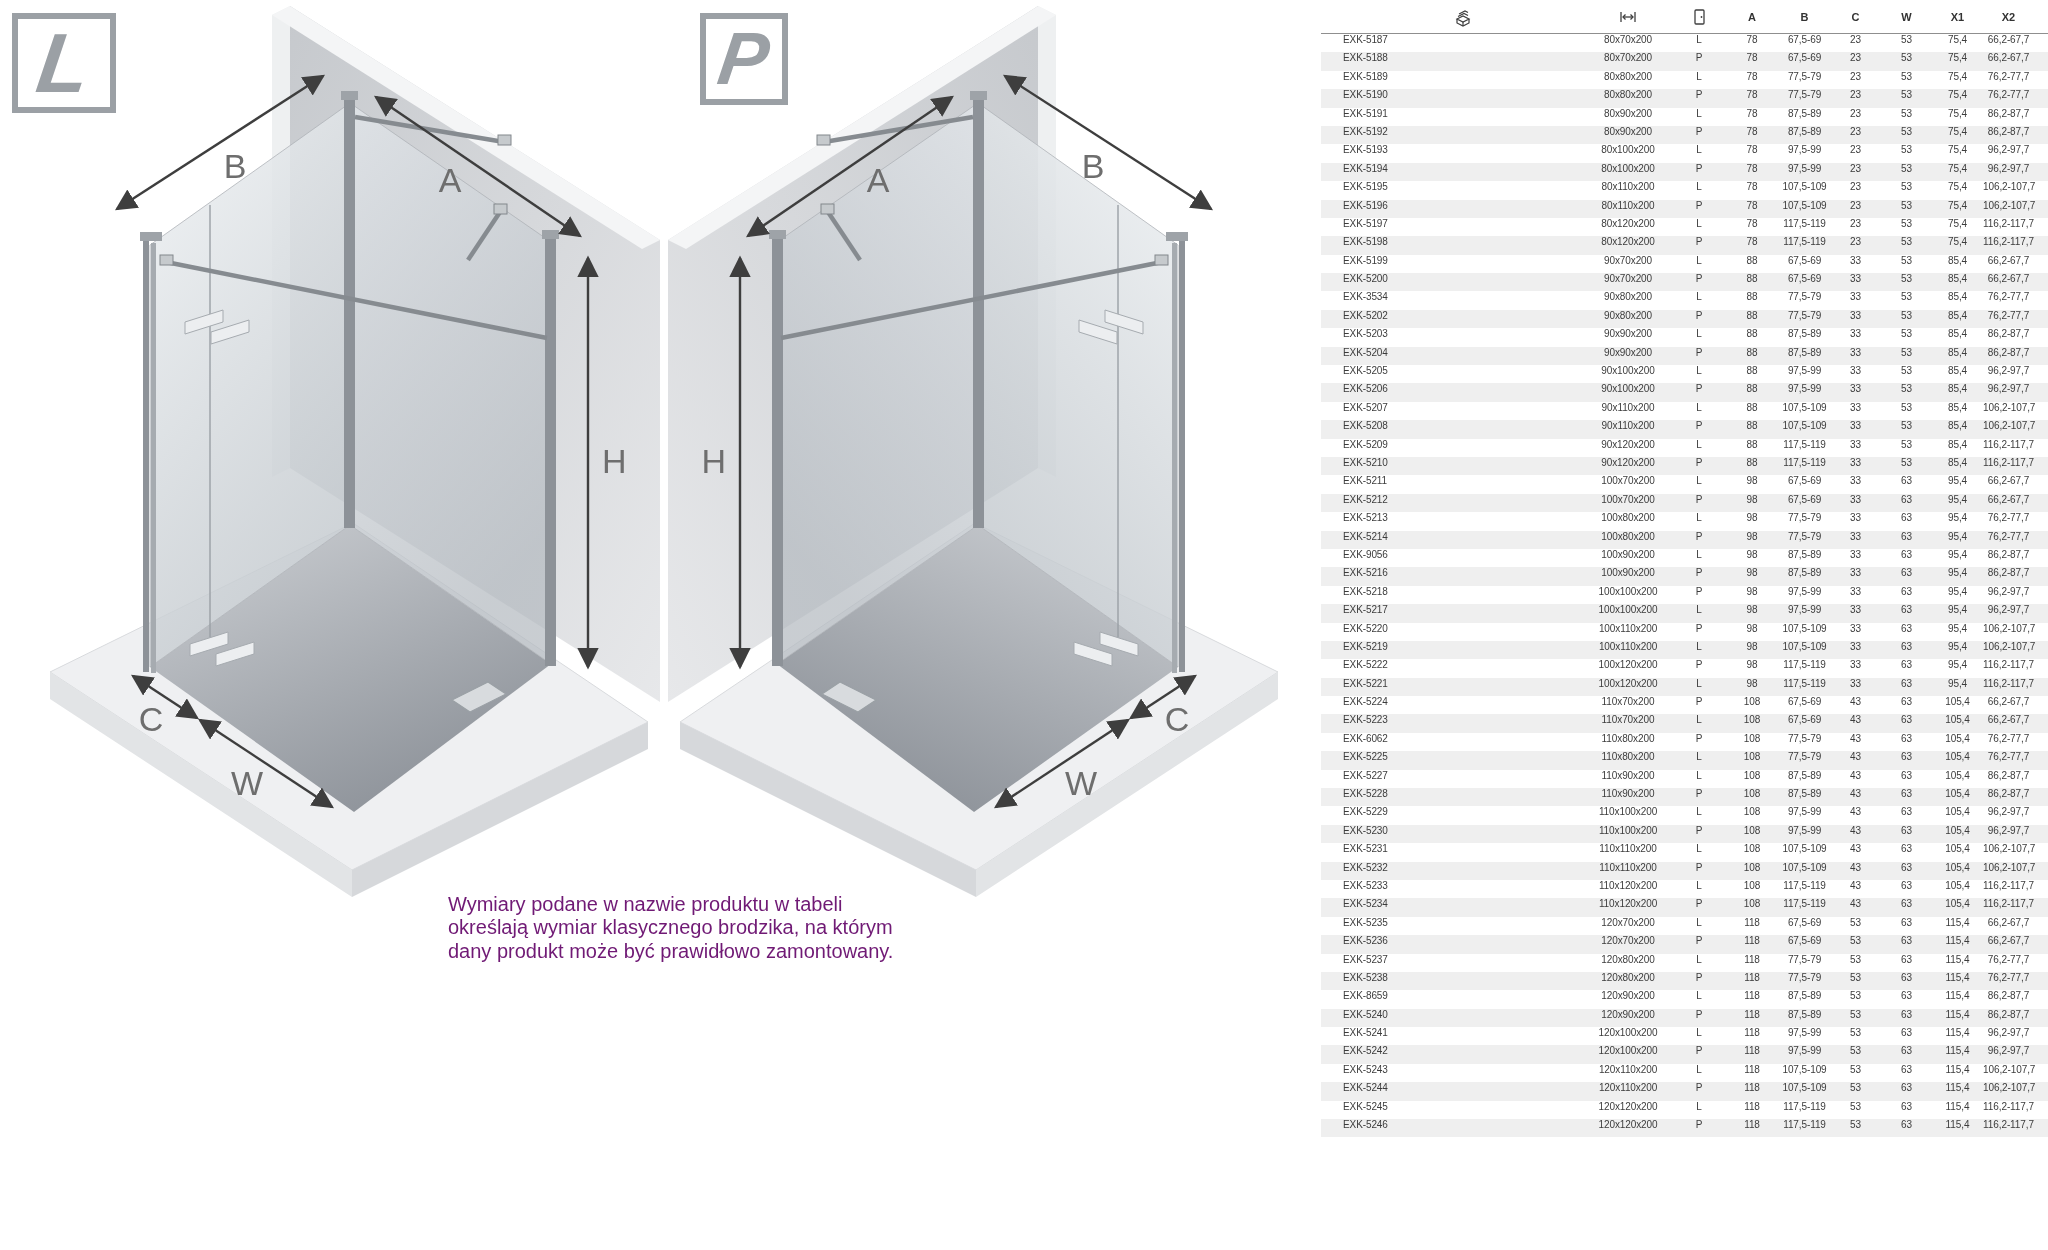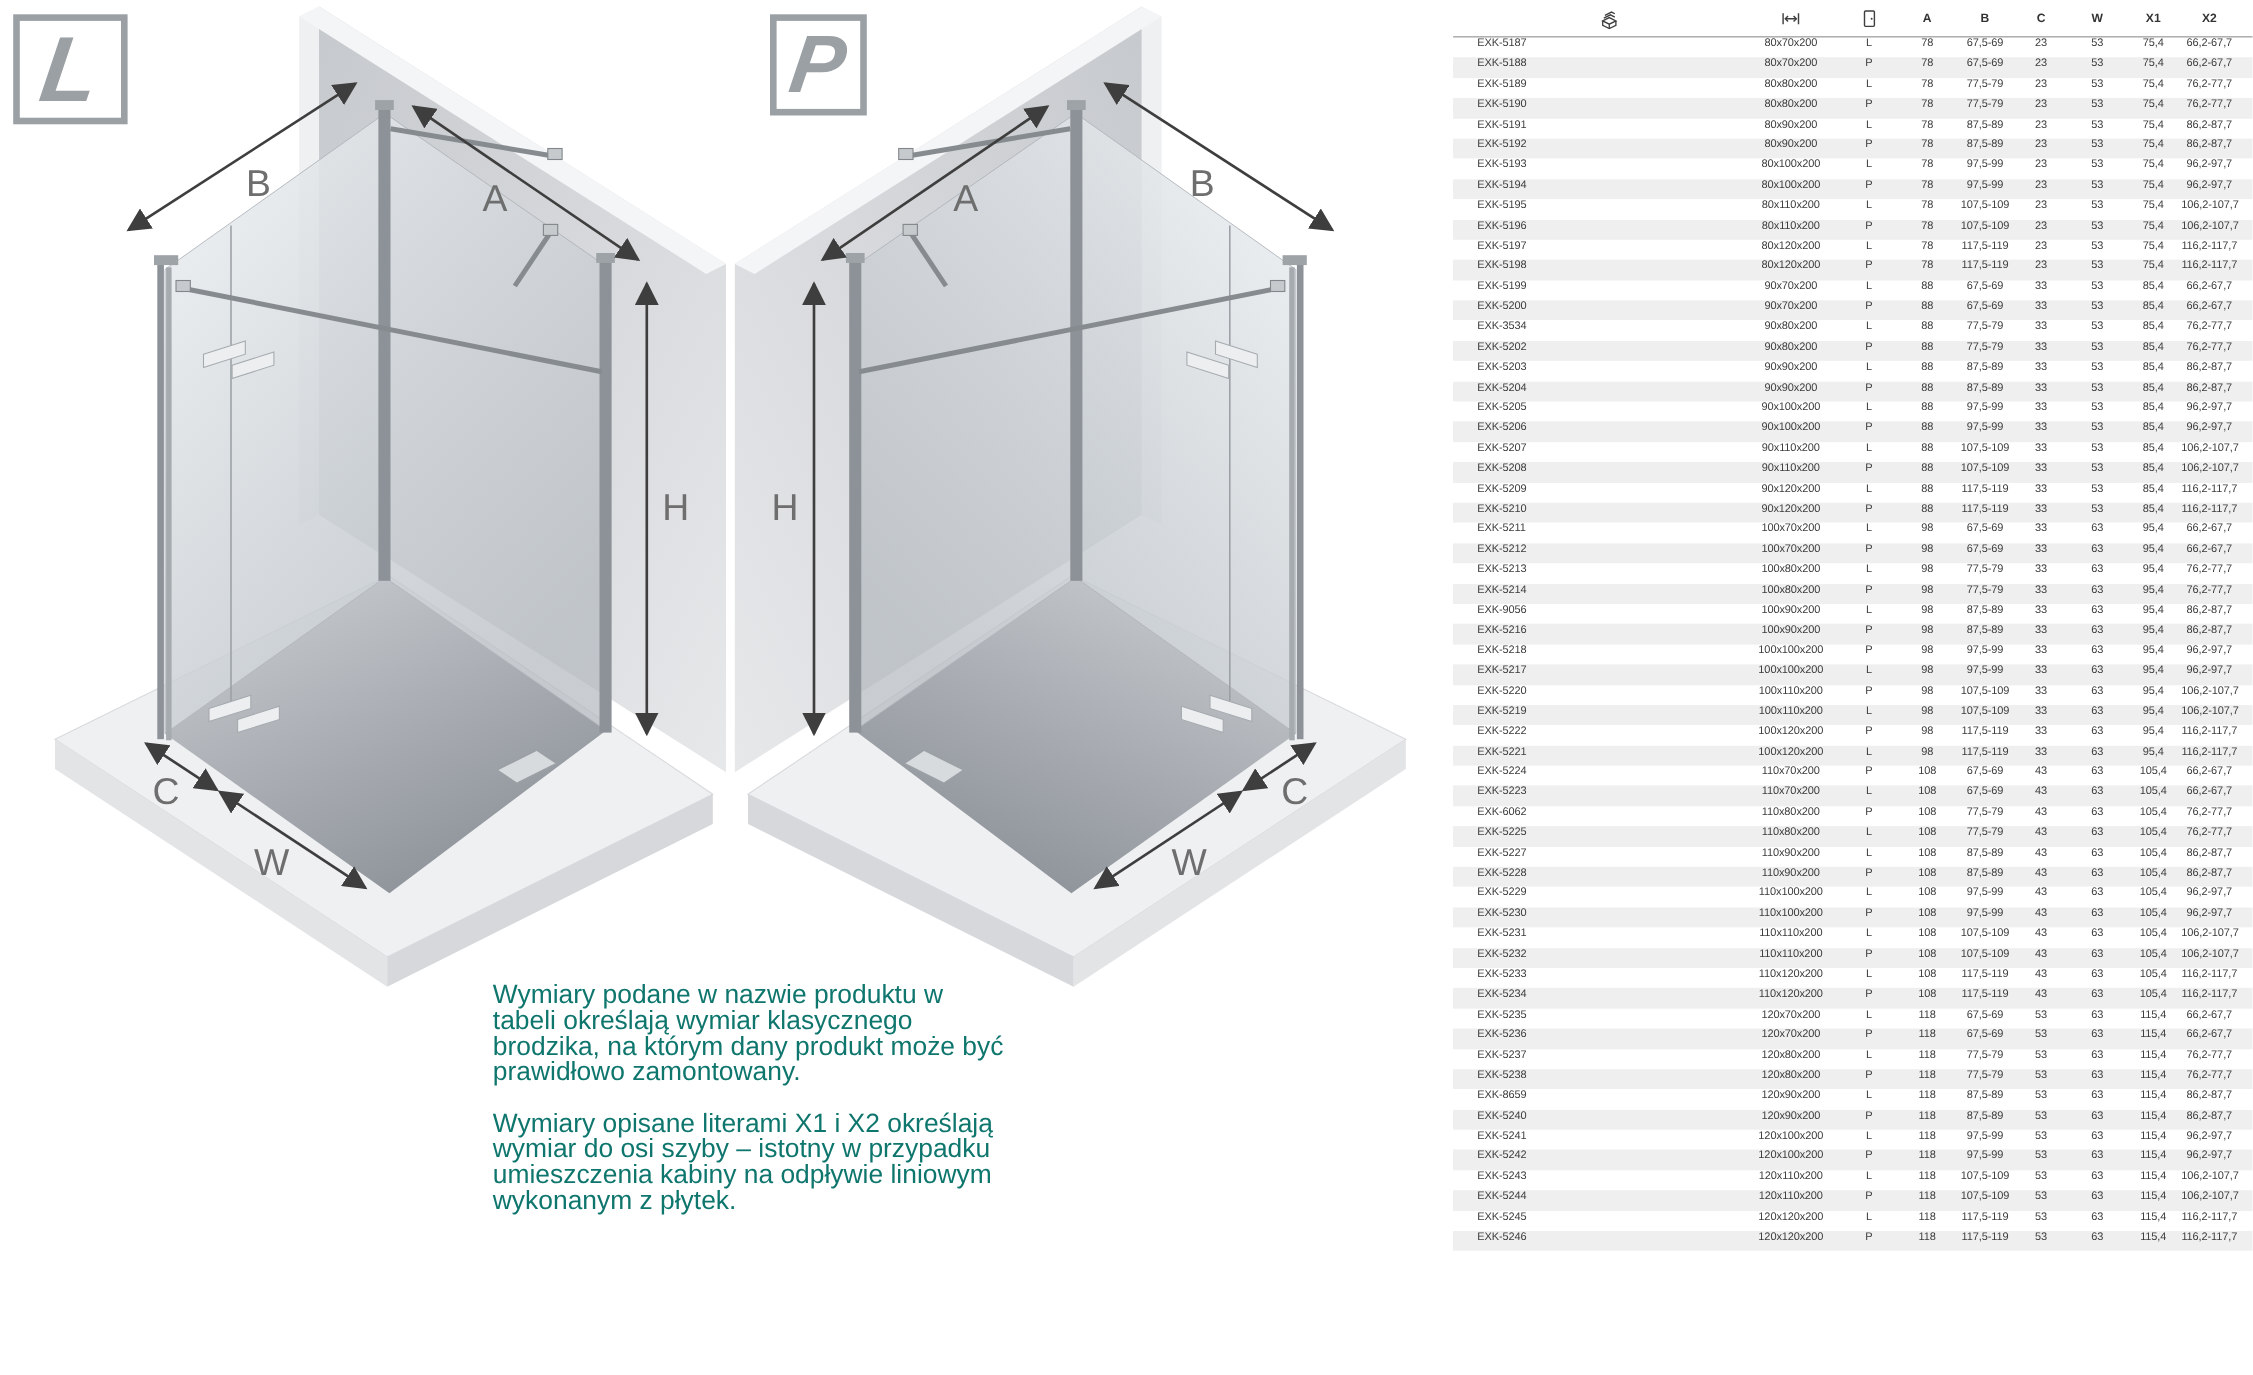--- a/index.html
+++ b/index.html
@@ -13,22 +13,22 @@
   .badge-p{left:700px;top:13px;width:88px;height:92px;}
   .badge span{font-style:italic;font-weight:bold;color:#9ba0a5;transform:skewX(-8deg);}
   .badge-l span{font-size:84px;line-height:1;}
   .badge-p span{font-size:74px;line-height:1;}
 
   
   .diagram-svg{position:absolute;left:0;top:0;}
   .dim-label{font-family:"Liberation Sans",sans-serif;font-size:34px;fill:#6e6e6e;}
 
   
-  .notes{position:absolute;left:448px;top:893px;width:470px;font-size:24px;
-         line-height:23.4px;color:#0f766e;}
+  .notes{position:absolute;left:448px;top:893px;width:470px;font-size:20px;
+         line-height:23.4px;color:#701a75;}
   .notes p{margin:0 0 23px 0;}
 
   
   .table{position:absolute;left:1321px;top:0;width:727px;font-size:10px;color:#3c3c3c;}
   .thead{display:flex;height:33px;align-items:center;}
   .th{display:flex;align-items:center;justify-content:center;font-weight:bold;
       font-size:11px;color:#333;box-sizing:border-box;}
   .tbody{border-top:1px solid #8f8f8f;}
   .tr{display:flex;height:18.4px;}
   .tr:nth-child(even){background:#efefef;}
@@ -145,21 +145,20 @@
 
   <div class="badge badge-l">
     <span>L</span>
   </div>
   <div class="badge badge-p">
     <span>P</span>
   </div>
 
   <div class="notes">
     <p>Wymiary podane w nazwie produktu w tabeli określają wymiar klasycznego brodzika, na którym dany produkt może być prawidłowo zamontowany.</p>
-    <p>Wymiary opisane literami X1 i X2 określają wymiar do osi szyby – istotny w przypadku umieszczenia kabiny na odpływie liniowym wykonanym z płytek.</p>
   </div>
 
   <div class="table">
     <div class="thead">
       <div class="th c0">
         <span class="hicon">
           <svg width="20" height="20" viewBox="0 0 20 20" fill="none" stroke="#3f3f3f" stroke-width="1.2">
             <polygon points="4,12 10,9 16,12 10,15"></polygon>
             <polyline points="4,12 4,16 10,19 16,16 16,12"></polyline>
             <line x1="10" y1="15" x2="10" y2="19"></line>

